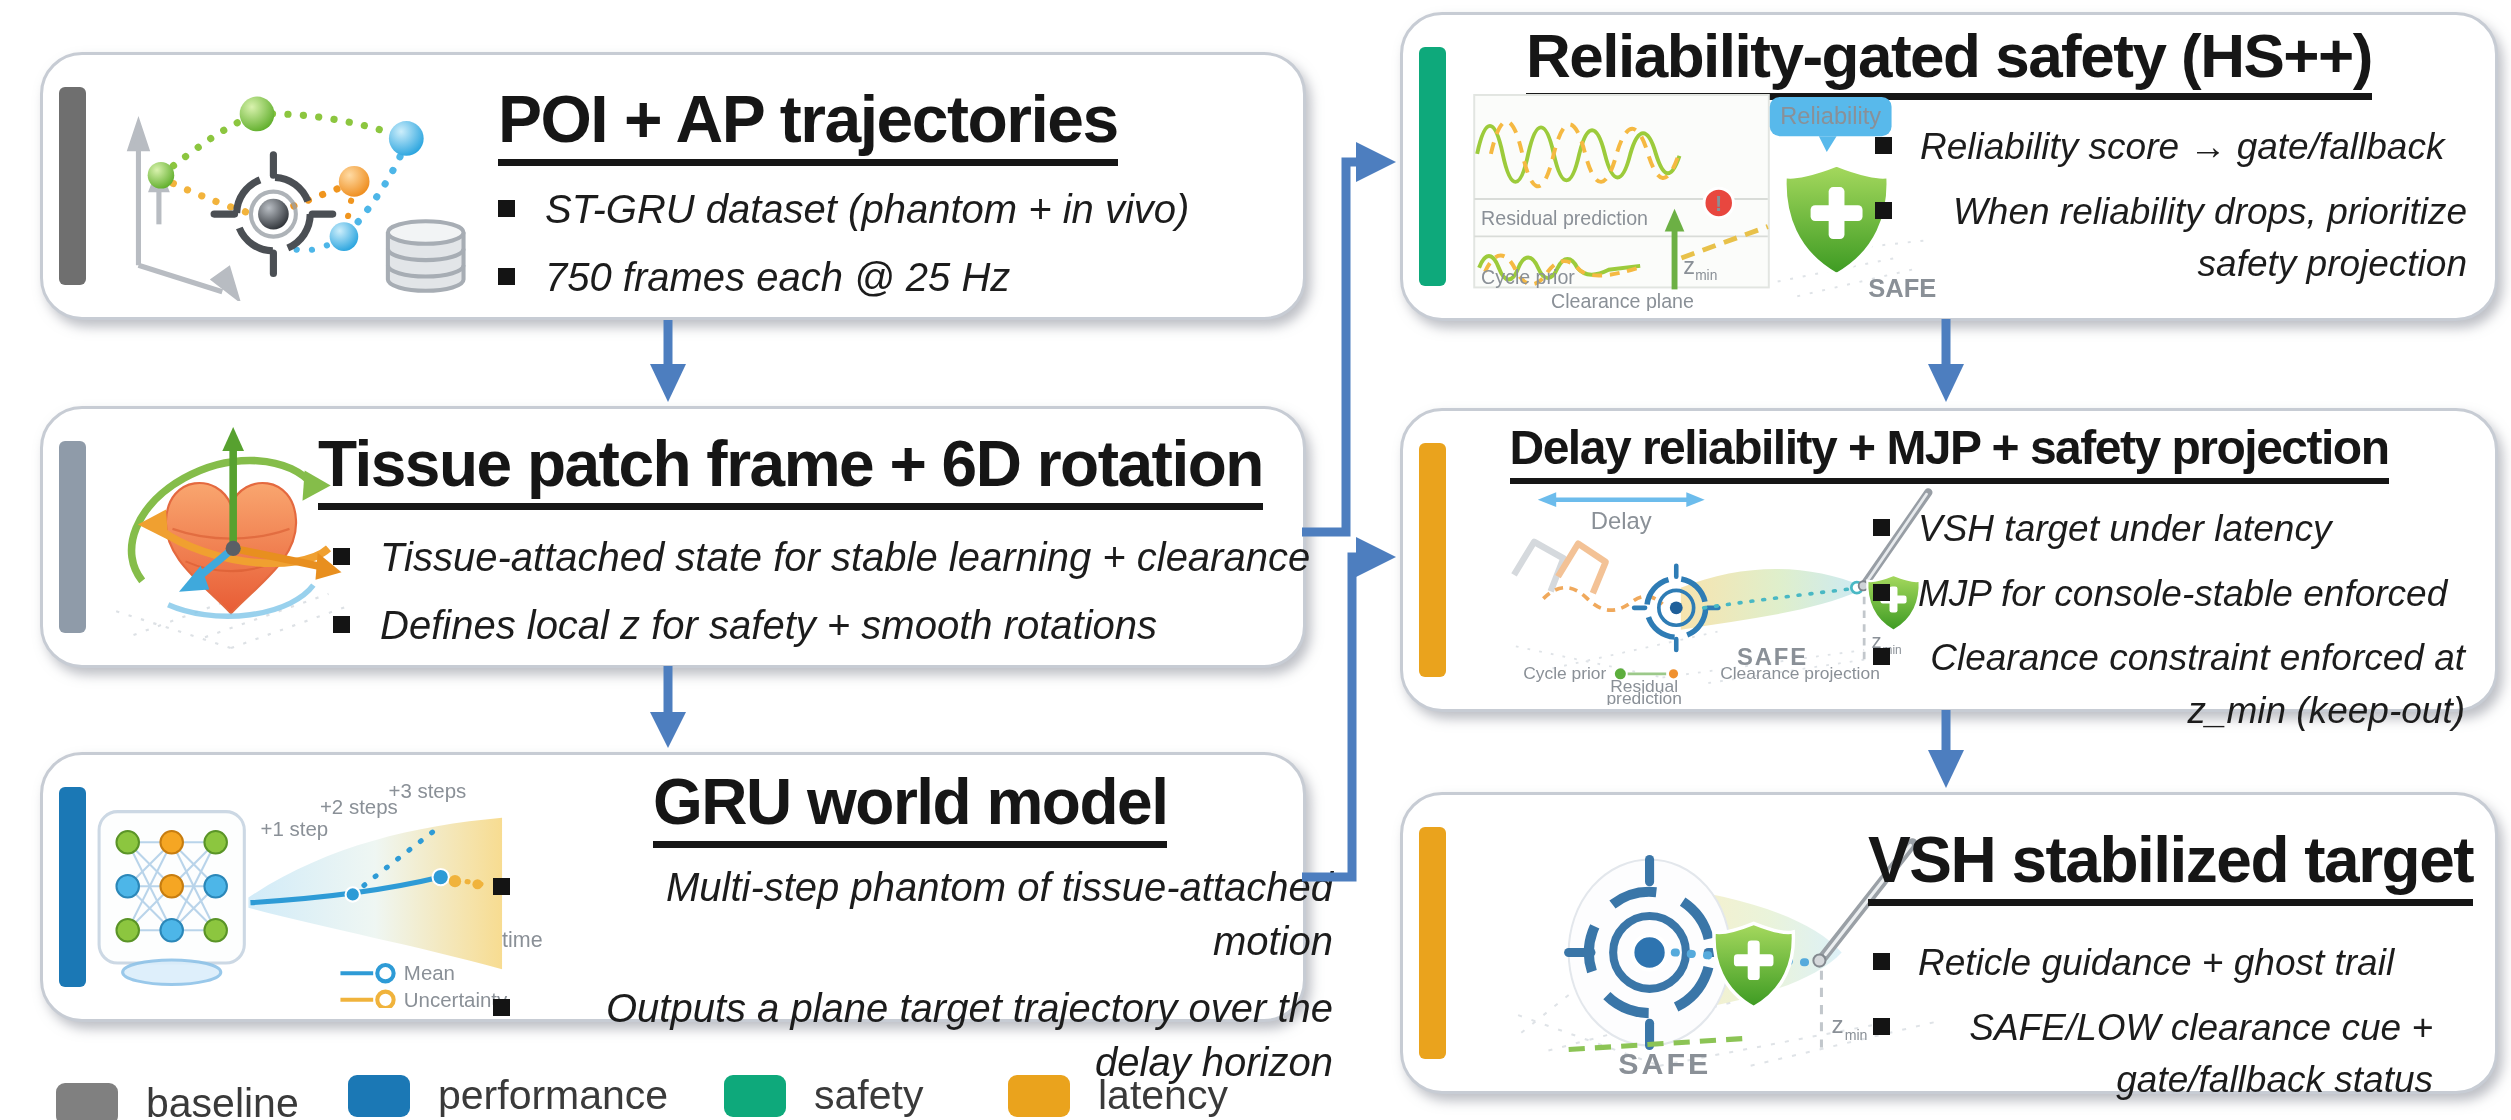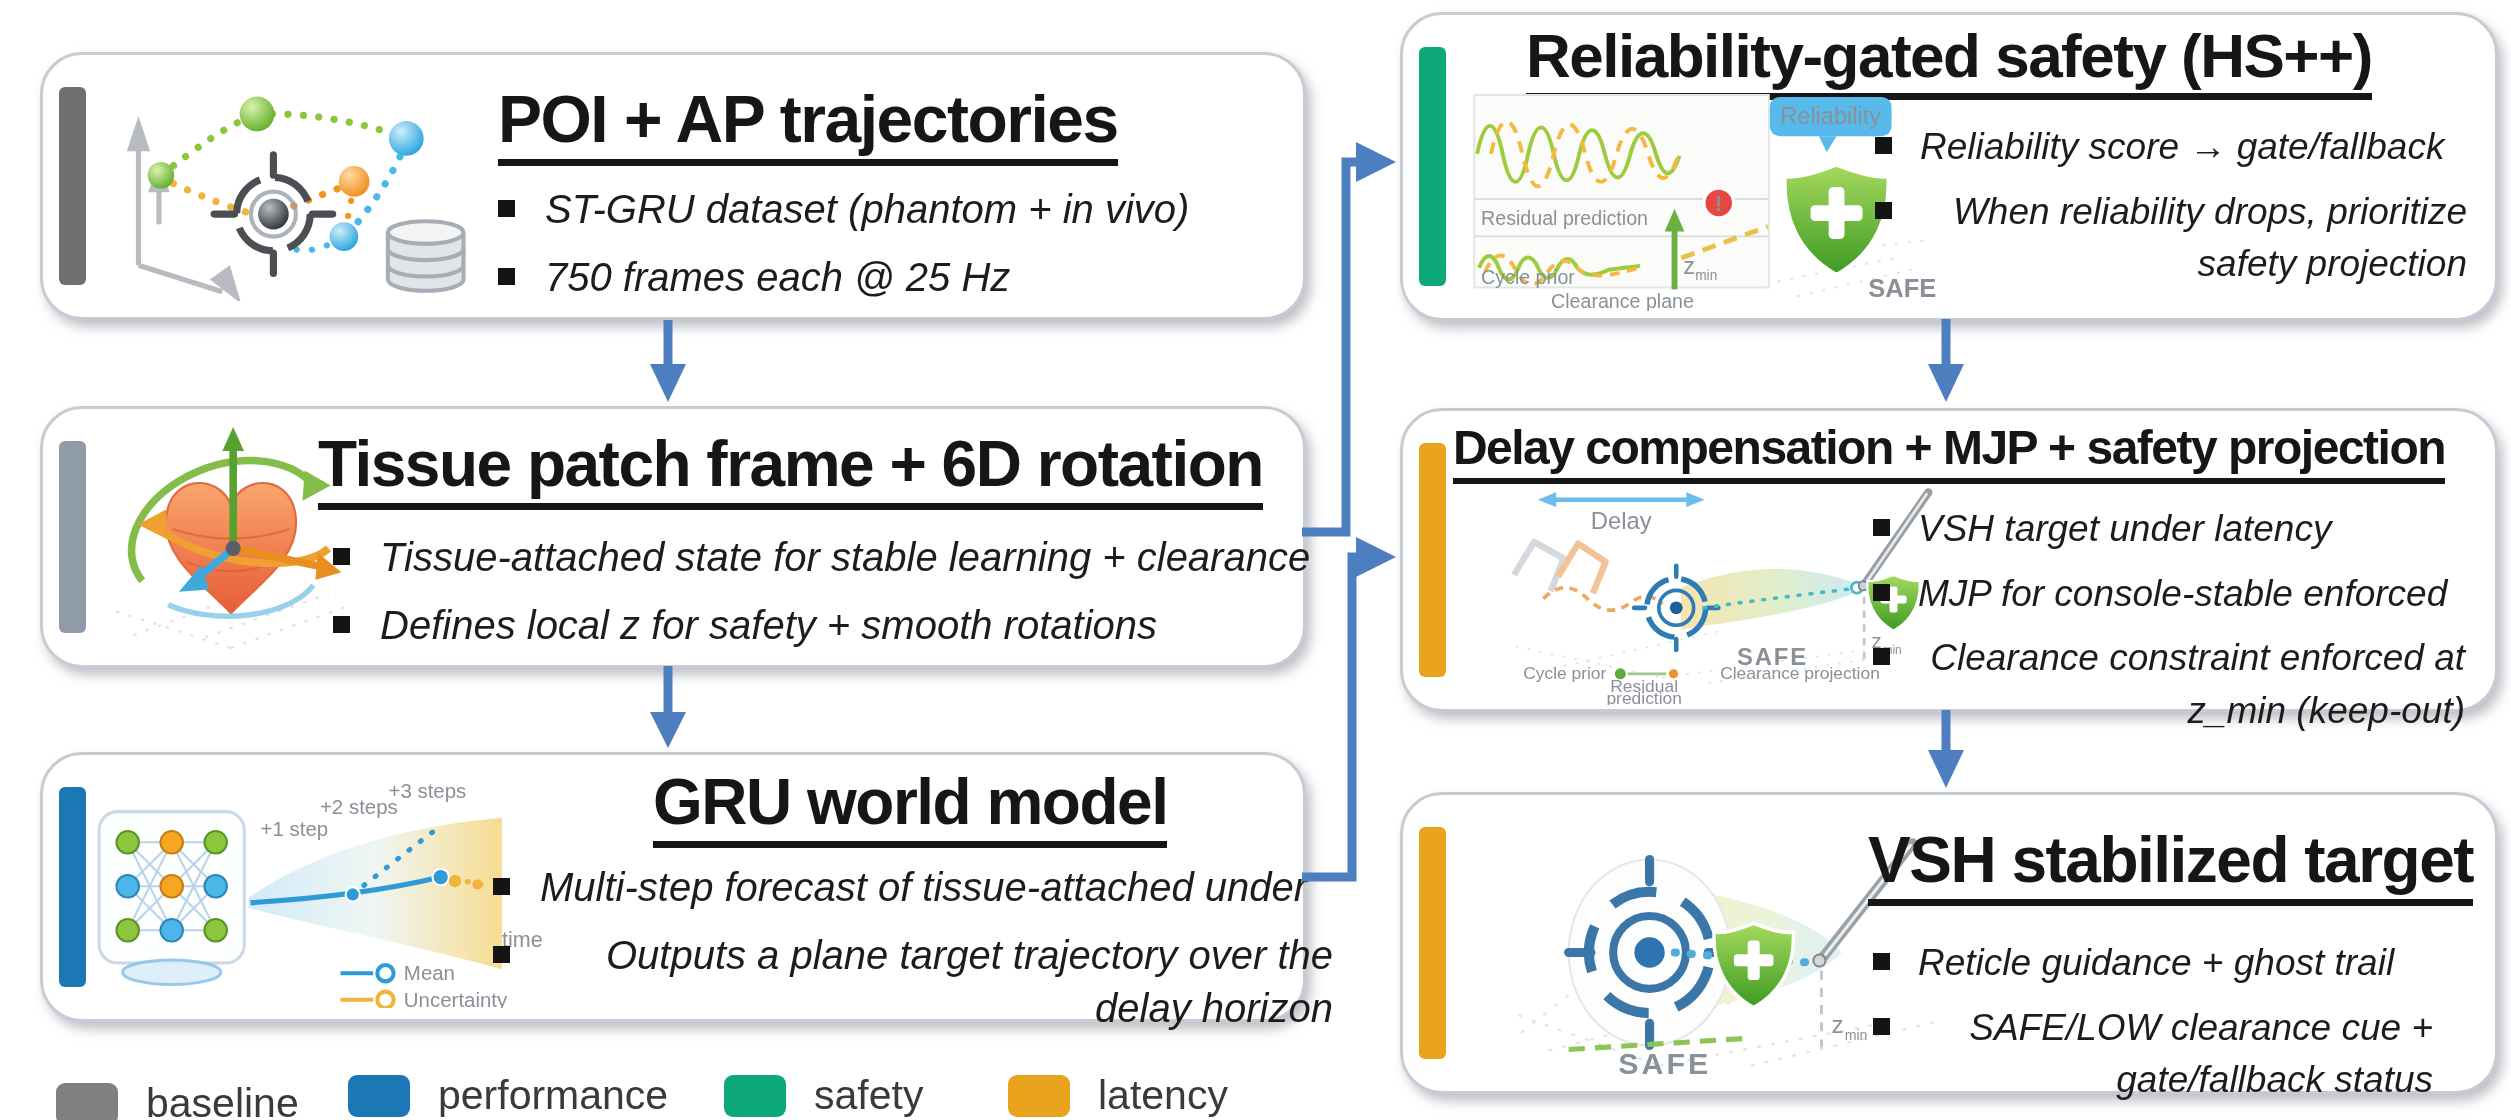--- a/index.html
+++ b/index.html
@@ -229,21 +229,21 @@
       <line x1="240" y1="212" x2="272" y2="212" stroke="#f0b33c" stroke-width="4"></line>
       <circle cx="284" cy="212" r="8" fill="#fff" stroke="#f0b33c" stroke-width="4"></circle>
       <text x="302" y="219" font-size="20" fill="#55616e">Uncertainty</text>
     </svg>
     <div class="tpos" style="left:610px; top:14px;">
       <span class="title">GRU world model</span>
     </div>
     <ul class="bl bl-l" style="left:450px; top:106px; width:840px;">
       <li>
           <span class="sq"></span>
-          <span>Multi-step forecast of tissue-attached under</span>
+          <span>Multi-step phantom of tissue-attached motion</span>
         </li>
       <li>
           <span class="sq"></span>
           <span>Outputs a plane target trajectory over the delay horizon</span>
         </li>
     </ul>
   </div>
 
   <div class="card f62" style="left:1400px; top:12px; width:1092px; height:303px;">
     <div class="bar" style="background: rgb(14, 169, 123);"></div>
@@ -297,21 +297,21 @@
       <li>
           <span class="sq"></span>
           <span>When reliability drops, prioritize safety projection</span>
         </li>
     </ul>
   </div>
 
   <div class="card f48" style="left:1400px; top:408px; width:1092px; height:298px;">
     <div class="bar" style="background: rgb(234, 163, 29);"></div>
     <div class="tpos t-center" style="top:12px;">
-      <span class="title">Delay compensation + MJP + safety projection</span>
+      <span class="title">Delay reliability + MJP + safety projection</span>
     </div>
     <svg class="icn" style="left:72px; top:74px; width:485px; height:220px;" viewBox="0 0 480 240">
       <defs>
         <linearGradient id="dcone" x1="0" y1="0" x2="1" y2="0">
           <stop offset="0" stop-color="#f6dfa0"></stop>
             <stop offset=".55" stop-color="#d9ecc3"></stop>
             <stop offset="1" stop-color="#c3e6f2"></stop>
         </linearGradient>
         <linearGradient id="dsh" x1="0" y1="0" x2="0" y2="1">
             <stop offset="0" stop-color="#a6d95e"></stop>

